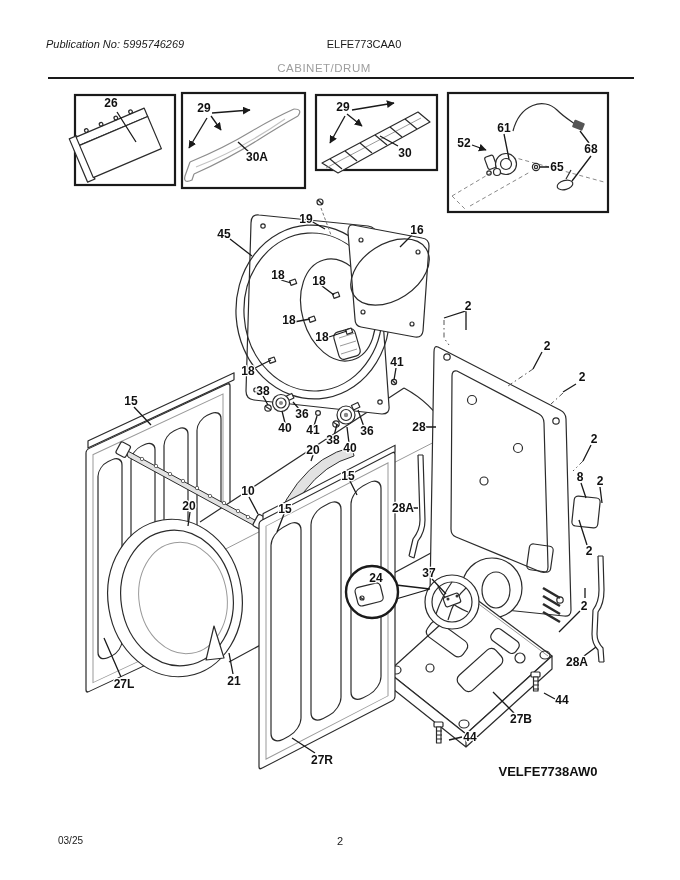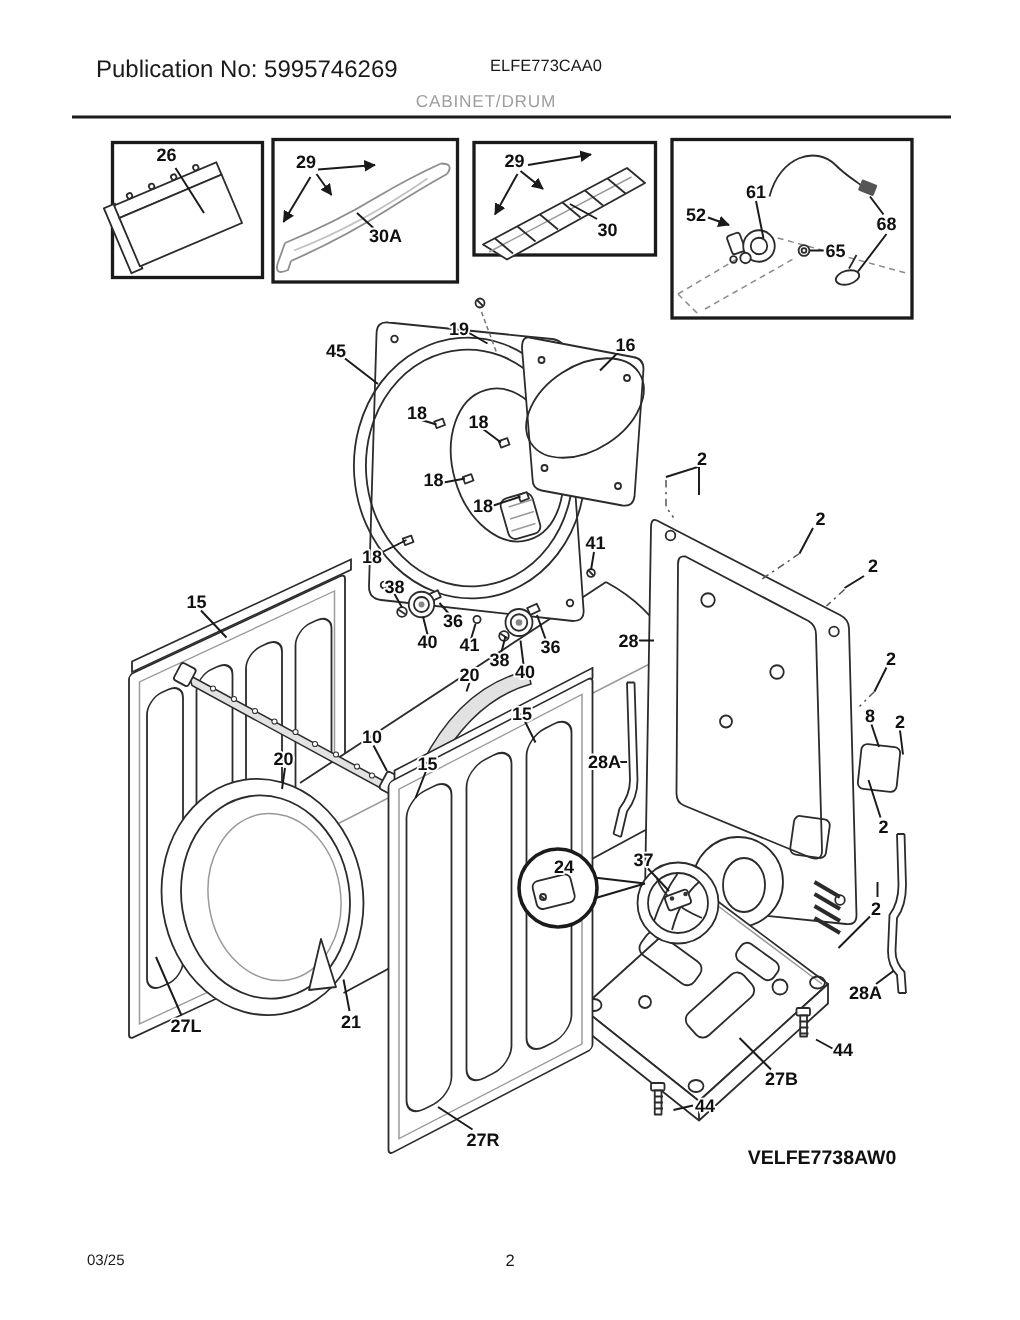--- a/index.html
+++ b/index.html
@@ -1,18 +1,18 @@
 <!DOCTYPE html>
 <html style="--muted: #9e9e9e;"><head>
 <meta charset="utf-8">
 <style>
   html,body{margin:0;padding:0;background:#fff;}
   .page{position:relative;width:680px;height:880px;background:#fff;overflow:hidden;
         font-family:"Liberation Sans",sans-serif;color:#1a1a1a;}
-  .hdr-pub{position:absolute;left:64px;top:38px;font-size:16px;}
+  .hdr-pub{position:absolute;left:46px;top:38px;font-size:11px;font-style:italic;}
   .hdr-model{position:absolute;left:0;top:38px;width:680px;text-align:center;font-size:11px;padding-left:24px;}
   .hdr-section{position:absolute;left:0;top:62px;width:648px;text-align:center;
                font-size:11.5px;letter-spacing:.5px;color:var(--muted,#9e9e9e);}
   .hdr-rule{position:absolute;left:48px;top:77px;width:586px;height:2px;background:#1a1a1a;}
   .ftr-date{position:absolute;left:58px;top:835px;font-size:10px;}
   .ftr-page{position:absolute;left:0;top:835px;width:680px;text-align:center;font-size:11px;}
   svg{position:absolute;left:0;top:0;}
   .co{font:bold 12px "Liberation Sans",sans-serif;fill:#101010;
       paint-order:stroke;stroke:#fff;stroke-width:2.5px;stroke-linejoin:round;}
   .code{font:bold 13px "Liberation Sans",sans-serif;fill:#101010;}

